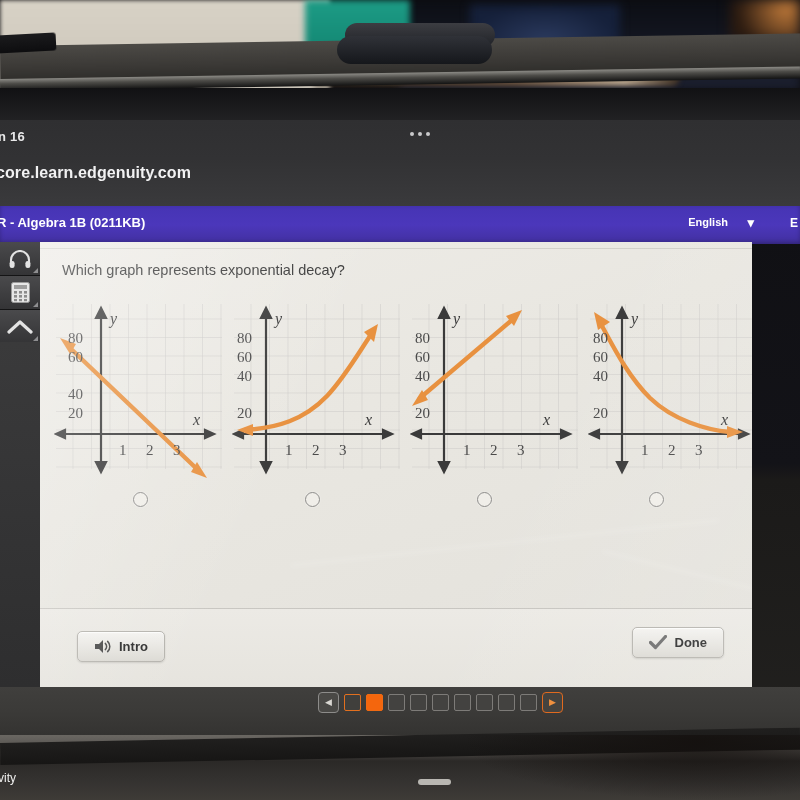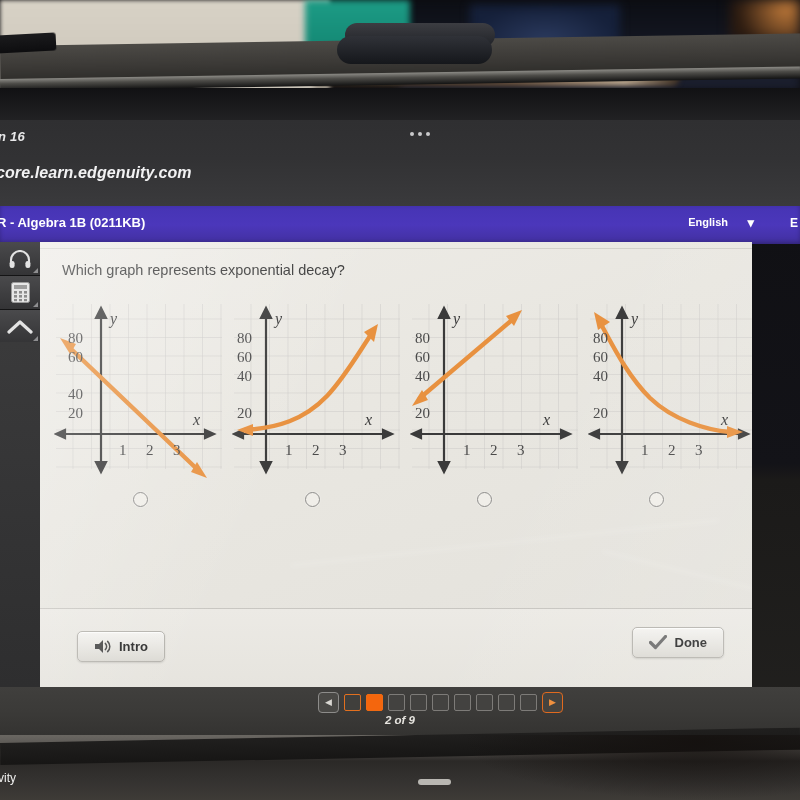--- a/index.html
+++ b/index.html
@@ -40,21 +40,21 @@
   .bezel-clip2{position:absolute;left:337px;top:36px;width:155px;height:28px;
     background:linear-gradient(180deg,#303238,#15171b);border-radius:14px;filter:blur(0.6px);}
   .bezel-edge{position:absolute;left:0;top:79px;width:800px;height:12px;
     background:linear-gradient(180deg,#8c8b86,#4d4c48 40%,#131313);
     transform:rotate(-0.9deg);transform-origin:0 0;}
   .device-top{position:absolute;left:0;top:88px;width:800px;height:36px;
     background:linear-gradient(180deg,#111113,#232325);}
 
   
   #browser{position:absolute;left:0;top:120px;width:800px;height:86px;
-    background:linear-gradient(180deg,#2f2f31 0%,#323234 45%,#3a3a3c 100%);font-style:italic;}
+    background:linear-gradient(180deg,#2f2f31 0%,#323234 45%,#3a3a3c 100%);}
   .tab-title{position:absolute;left:-2px;top:9px;color:#e9e9ea;
     font-size:13px;font-weight:bold;letter-spacing:.2px;}
   .tab-dots{position:absolute;left:410px;top:12px;display:flex;gap:4px;}
   .tab-dots i{width:4px;height:4px;border-radius:50%;background:#c9c9cb;display:block;}
   .url-text{position:absolute;left:-4px;top:44px;color:#f2f2f3;
     font-size:16px;font-weight:bold;letter-spacing:.1px;}
 
   
   #appbar{position:absolute;left:0;top:206px;width:800px;height:38px;
     background:linear-gradient(180deg,#4634b4 0%,#4b37bb 50%,#42309f 100%);
@@ -404,21 +404,20 @@
     <div class="pg-box filled"></div>
     <div class="pg-box"></div>
     <div class="pg-box"></div>
     <div class="pg-box"></div>
     <div class="pg-box"></div>
     <div class="pg-box"></div>
     <div class="pg-box"></div>
     <div class="pg-box"></div>
     <div class="pg-arrow next">▶</div>
   </div>
-  <div id="pagelabel">2 of 9</div>
 </div>
 
 <div id="lower">
   <div class="lower-band"></div>
   <div class="lower-shadow"></div>
   <div class="lower-vity">vity</div>
   <div class="lower-pill"></div>
 </div>
 
 </body></html>

